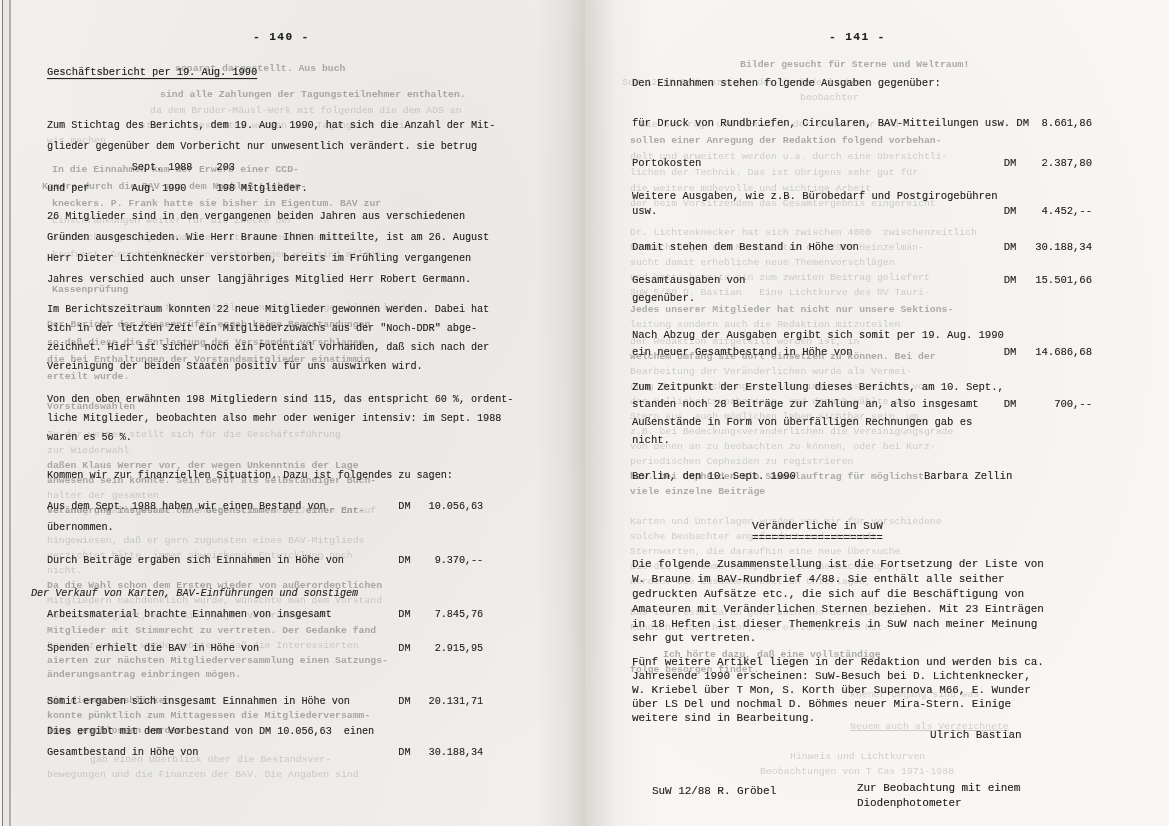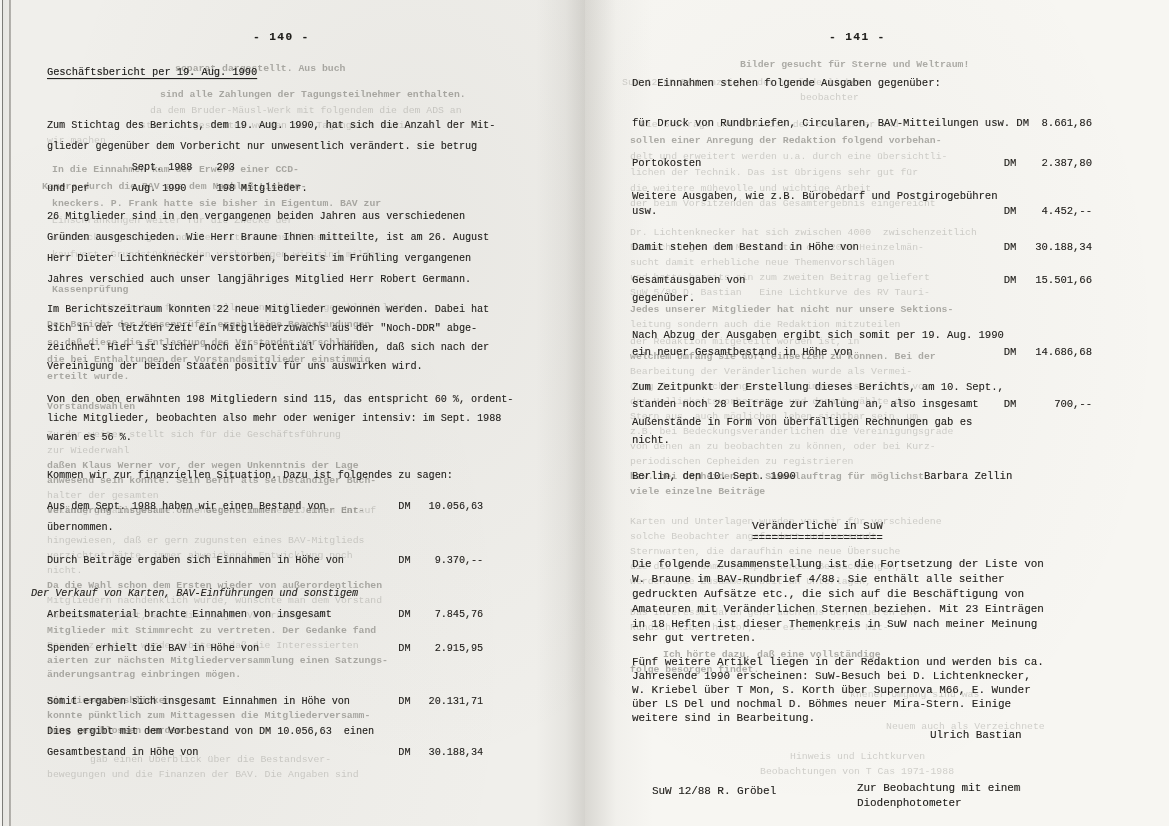--- a/index.html
+++ b/index.html
@@ -151,21 +151,21 @@
       <div class="line o1" style="top: 517px; left: 630px;">Karten und Unterlagen wurden von mir für verschiedene</div>
       <div class="line o1" style="top: 532px; left: 630px;">solche Beobachter angefordert und versandt</div>
       <div class="line o1" style="top: 547px; left: 630px;">Sternwarten, die daraufhin eine neue Übersuche</div>
       <div class="line o1" style="top: 562px; left: 630px;">die die Aufnahme entsprechender Beobachtungen,</div>
       <div class="line o1" style="top: 577px; left: 630px;">werden. Die Zusammenarbeit an Unterlagen,</div>
       <div class="line o1" style="top: 608px; left: 630px;">Das Interesse daran geht auch aus den neueren BAV</div>
       <div class="line o1" style="top: 623px; left: 630px;">Rundschreiben hervor, wie es zu neueren Mit-</div>
       <div class="line o2" style="top: 650px; left: 630px; margin-left: 33px;">Ich hörte dazu, daß eine vollständige</div>
       <div class="line o2" style="top: 665px; left: 630px;">folge besorgen findet.</div>
       <div class="line o1" style="top: 690px; left: 850px;">knener Umgang sind was</div>
-      <div class="line o1" style="top: 722px; left: 886px;">Neuem auch als Verzeichnete</div>
+      <div class="line o1" style="top: 722px; left: 850px; text-decoration: underline;">Neuem auch als Verzeichnete</div>
       <div class="line o1" style="top: 752px; left: 790px;">Hinweis und Lichtkurven</div>
       <div class="line o1" style="top: 767px; left: 760px;">Beobachtungen von T Cas 1971-1988</div>
     </div>
 
   <div class="pgnum pgnum-left">- 140 -</div>
   <div class="pgnum pgnum-right">- 141 -</div>
 
   <div class="doc-title">Geschäftsbericht per 19. Aug. 1990</div>
 
   <div class="lines-host fs-left">

